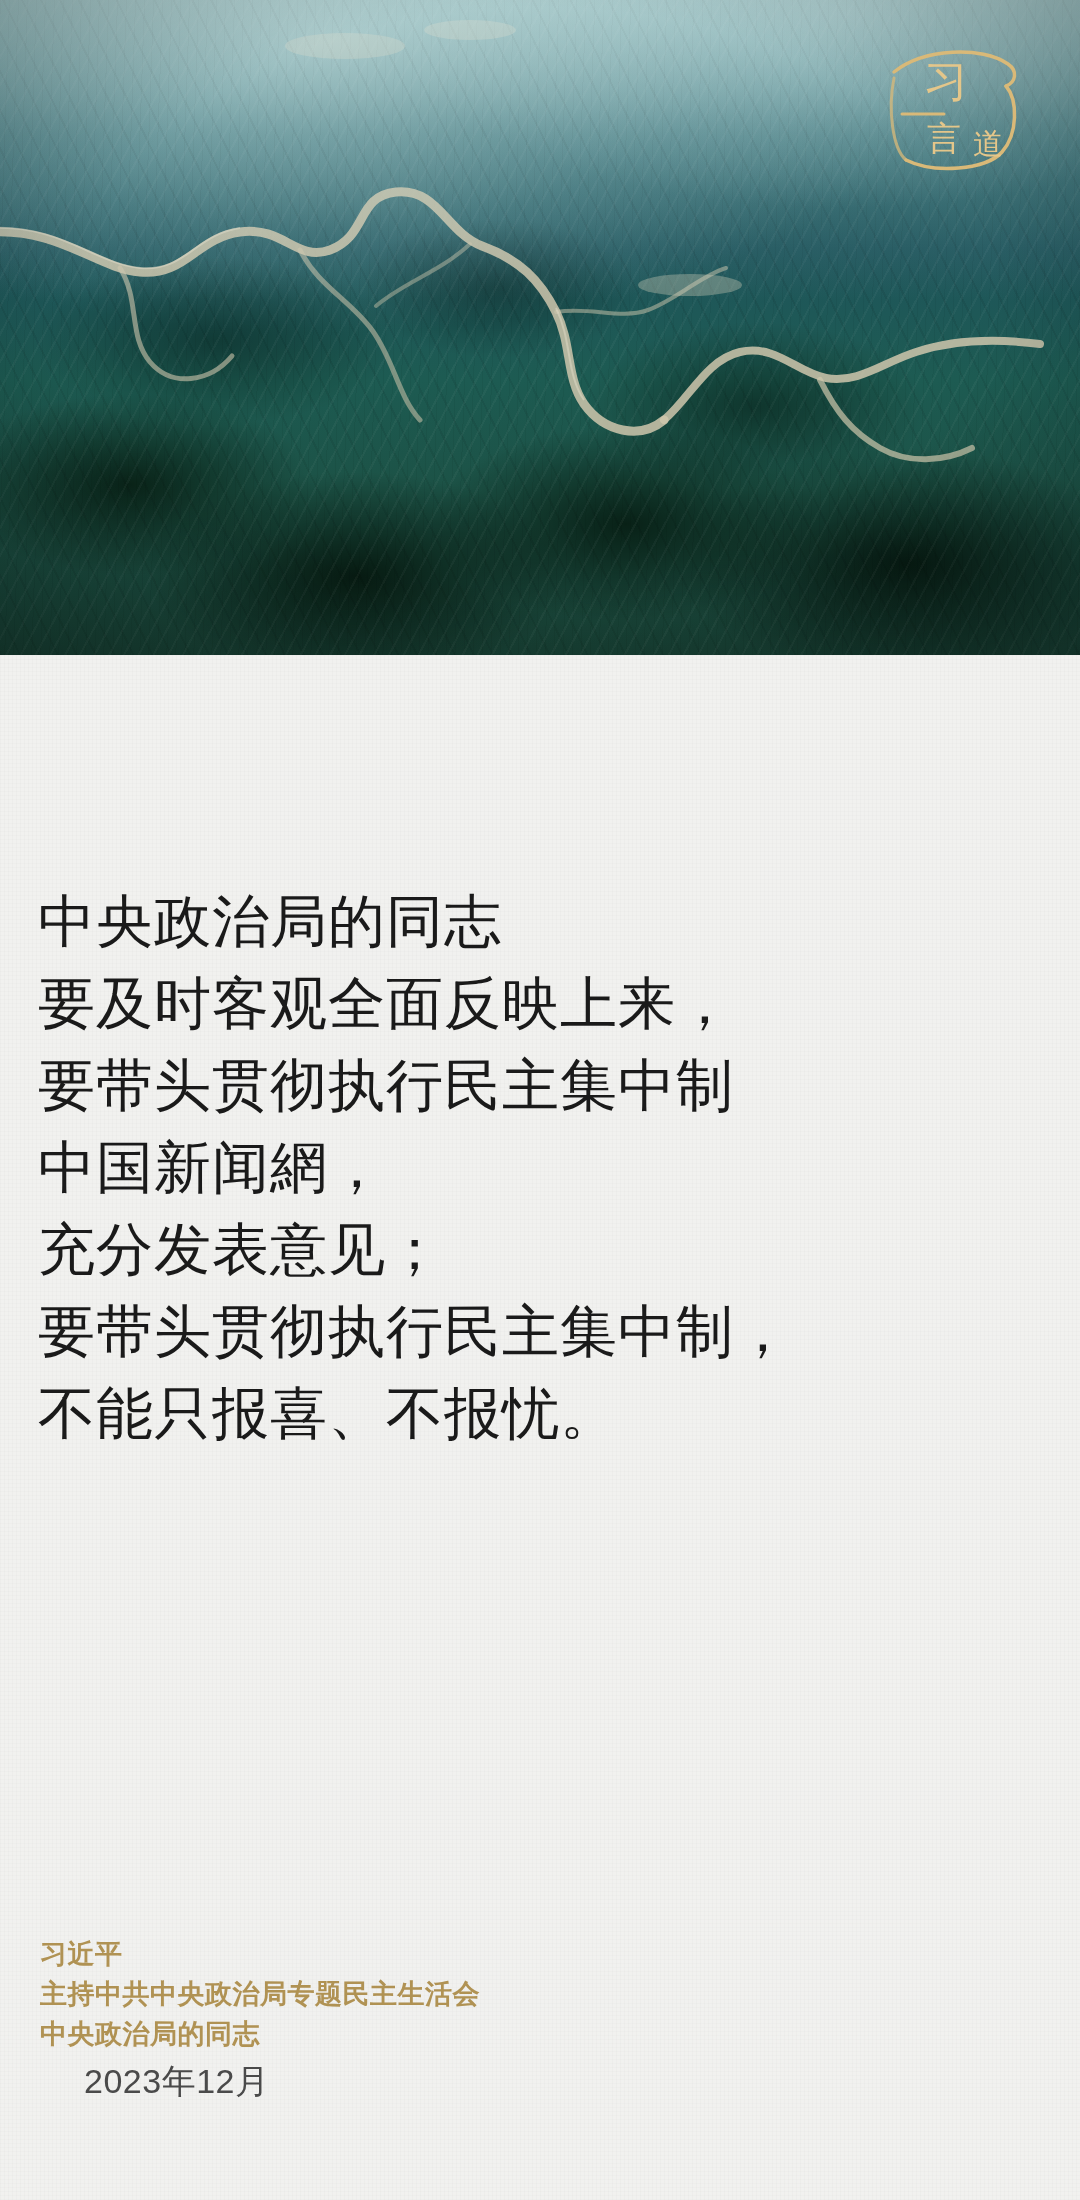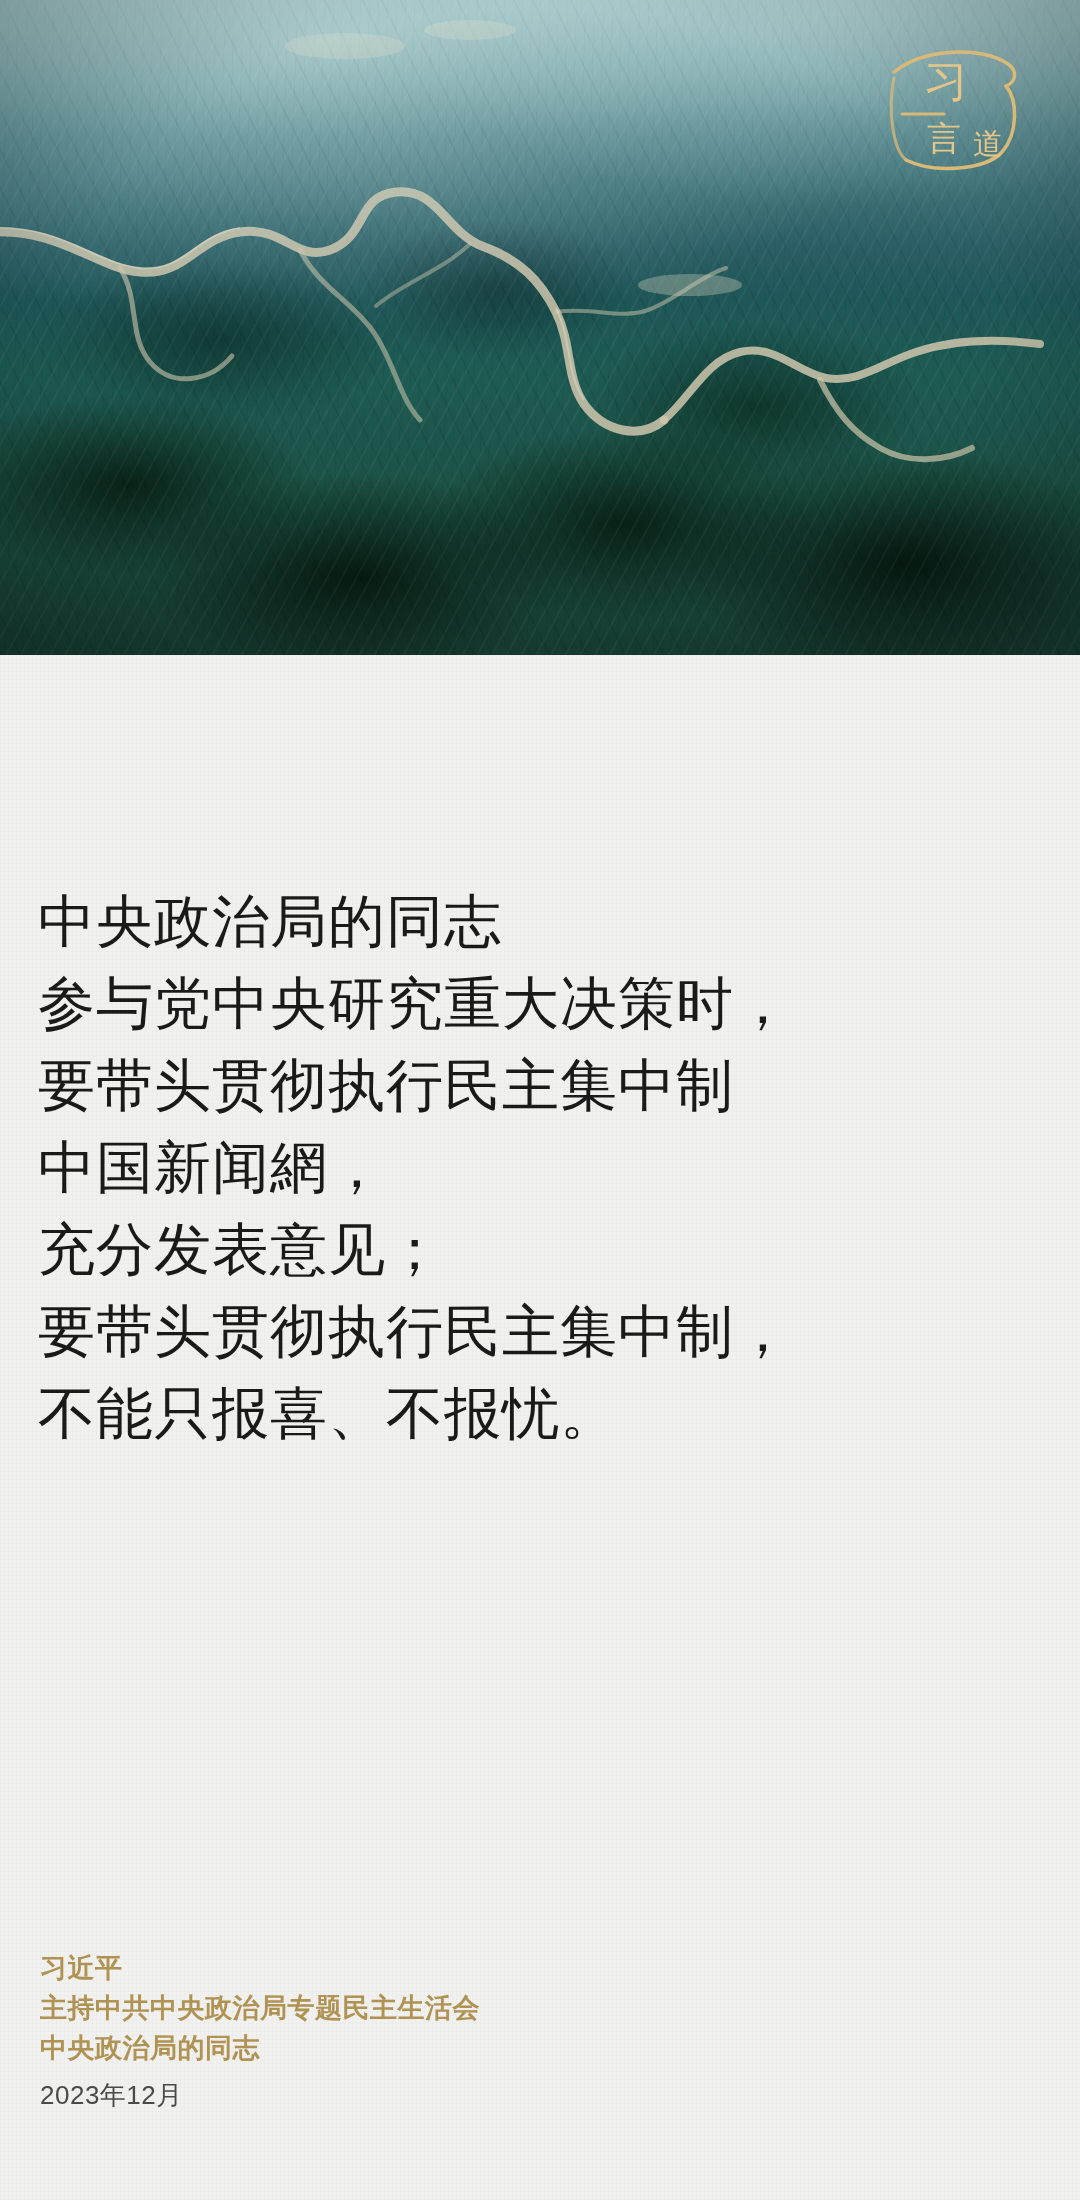--- a/index.html
+++ b/index.html
@@ -108,39 +108,40 @@
     color: #1a1a1a;
     letter-spacing: 1px;
     white-space: nowrap;
     font-weight: 500;
   }
 
   
   .attribution {
     position: absolute;
     left: 40px;
-    bottom: 88px;
+    bottom: 102px;
     width: 640px;
   }
   .attr-line {
     font-family: "Liberation Sans", sans-serif;
     font-size: 27px;
     line-height: 40px;
     font-weight: bold;
     color: #b09253;
     letter-spacing: 0.5px;
   }
   .attr-date {
     margin-top: 10px;
     font-family: "Liberation Sans", sans-serif;
-    font-size: 26px;
+    font-size: 34px;
     line-height: 34px;
     color: #4a4a4a;
     font-weight: normal;
     letter-spacing: 0.5px;
+    margin-left: 44px;
   }
   .brand {
     position: absolute;
     right: 46px;
     bottom: 96px;
     text-align: center;
     width: 300px;
   }
   .brand-cn {
     font-family: "DejaVu Serif", "Liberation Serif", serif;
@@ -207,21 +208,21 @@
         <text x="62" y="112" font-family="DejaVu Serif, serif" font-size="34" fill="#e4c68a" text-anchor="middle">言</text>
         <text x="106" y="116" font-family="DejaVu Serif, serif" font-size="30" fill="#e4c68a" text-anchor="middle">道</text>
       </svg>
     </div>
   </div>
 
   <div class="body-area">
 
     <div class="quote">
       <div class="quote-line">中央政治局的同志</div>
-      <div class="quote-line">参与党中央研究重大决策时，</div>
+      <div class="quote-line">要及时客观全面反映上来，</div>
       <div class="quote-line">要带头贯彻执行民主集中制</div>
       <div class="quote-line">中国新闻網，</div>
       <div class="quote-line">充分发表意见；</div>
       <div class="quote-line">要带头贯彻执行民主集中制，</div>
       <div class="quote-line">不能只报喜、不报忧。</div>
     </div>
 
     <div class="attribution">
       <div class="attr-line">习近平</div>
       <div class="attr-line">主持中共中央政治局专题民主生活会</div>

